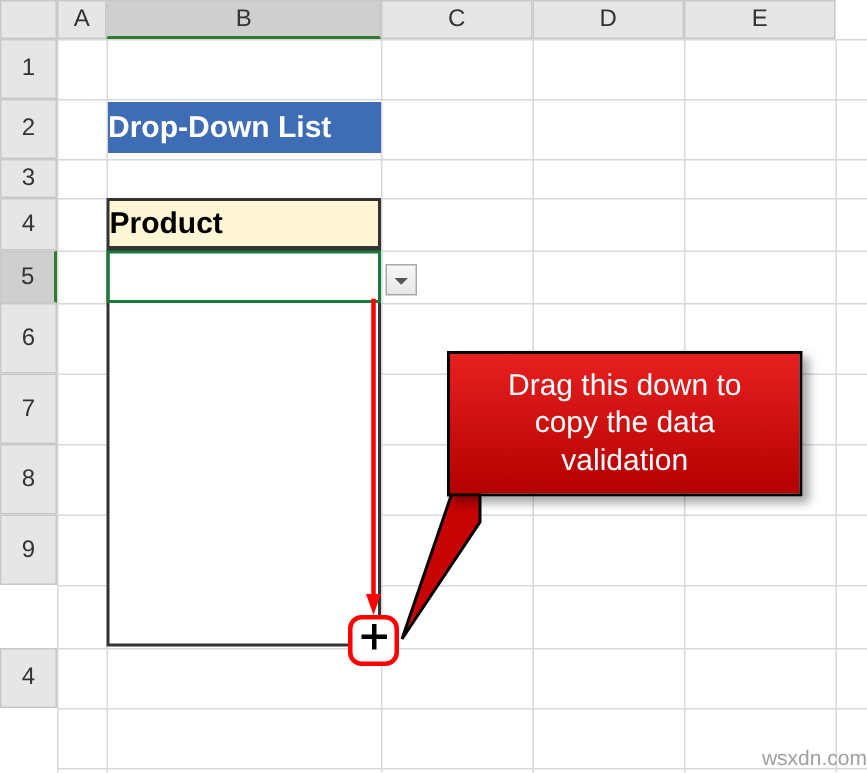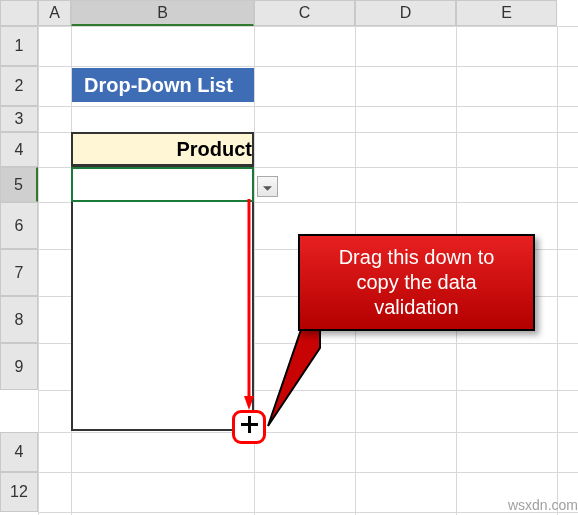--- a/index.html
+++ b/index.html
@@ -38,33 +38,33 @@
   .hline { position:absolute; left:38px; height:1px; width:540px; background:#d8d8d8; }
   
   .title-cell {
     position:absolute;
     background:#3e6db5;
     color:#fff;
     font-weight:700;
     font-size:20px;
     display:flex;
     align-items:center;
-    padding-left:12px;
+    padding-left:0;
     left:72px; top:68px;
     width:182px; height:34px;
   }
   .product-header {
     position:absolute;
     left:71px; top:132px;
     width:183px; height:34px;
     background:#fff6d6;
     border:2px solid #333;
     display:flex;
     align-items:center;
-    justify-content:flex-end;
+    justify-content:flex-start;
     font-weight:700;
     font-size:20px;
   }
   .product-box {
     position:absolute;
     left:71px; top:166px;
     width:183px; height:265px;
     border:2px solid #333;
     background:#fff;
   }
@@ -190,23 +190,20 @@
       <span>7</span>
     </div>
   <div class="rowhdr" style="top:296px;height:47px">
       <span>8</span>
     </div>
   <div class="rowhdr" style="top:343px;height:47px">
       <span>9</span>
     </div>
   <div class="rowhdr" style="top:432px;height:40px">
       <span>4</span>
-    </div>
-  <div class="rowhdr" style="top:472px;height:40px">
-      <span>12</span>
     </div>
 
   <div class="vline" style="left:38px"></div>
   <div class="vline" style="left:71px"></div>
   <div class="vline" style="left:254px"></div>
   <div class="vline" style="left:355px"></div>
   <div class="vline" style="left:456px"></div>
   <div class="vline" style="left:557px"></div>
 
   <div class="hline" style="top:26px"></div>

